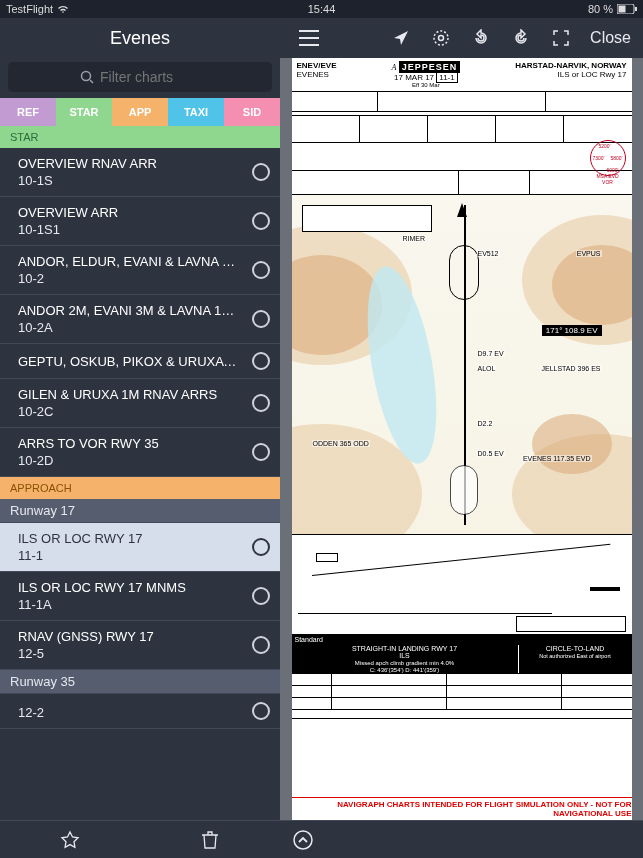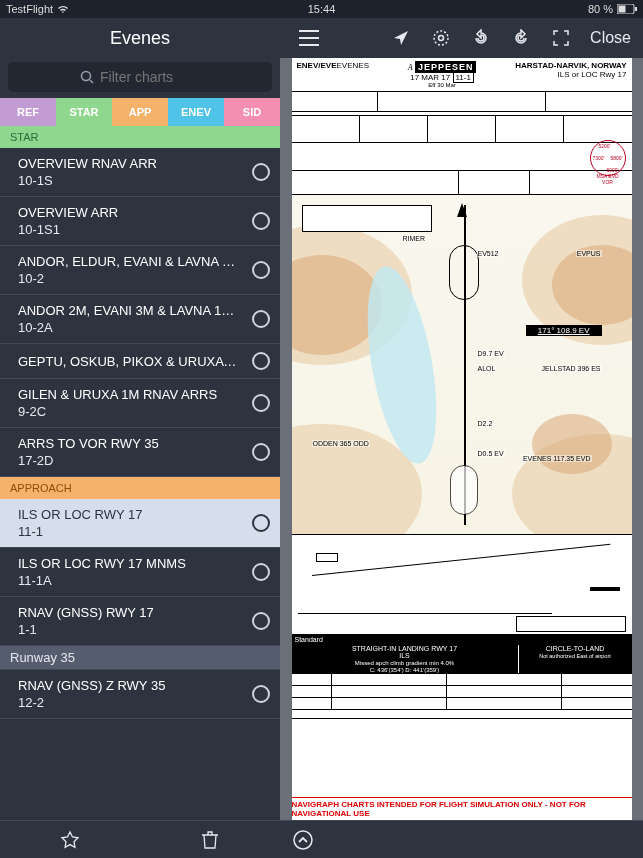--- a/index.html
+++ b/index.html
@@ -127,21 +127,21 @@
     width: 340px;
     height: 100%;
     background: #fff;
     position: relative;
     overflow: hidden;
   }
   .chart-header {
     display: flex; justify-content: space-between; align-items: flex-start;
     padding: 3px 5px 0 5px; font-size: 8px; color: #000;
   }
-  .ch-left { display: flex; flex-direction: row; }
+  .ch-left { display: flex; flex-direction: column; }
   .ch-mid { display: flex; flex-direction: column; align-items: center; }
   .ch-right { display: flex; flex-direction: column; text-align: right; }
   .jepp-logo {
     font-family: Arial; font-weight: bold; letter-spacing: 1px;
     font-size: 9px; background: #000; color: #fff; padding: 1px 3px;
     display: inline-block;
   }
   .idx-box { border: 1px solid #000; padding: 0 2px; font-size: 8px; margin-top: 1px; }
   .freq-row {
     display: flex; border-top: 1px solid #000; border-bottom: 1px solid #000;
@@ -192,22 +192,22 @@
     left: 157px; top: 50px;
   }
   .hold2 {
     position: absolute; width: 28px; height: 50px;
     border: 1.5px solid #000; border-radius: 14px;
     left: 158px; top: 270px; background:#fff; opacity:0.7;
   }
   .wpt { position:absolute; font-size:7px; color:#000; font-weight:500; background:rgba(255,255,255,0.5); padding:0 1px; }
   .bearing-box {
     position: absolute; background:#000; color:#fff;
-    font-size: 8px; padding: 1px 12px;
-    right: 30px; top: 130px; text-decoration: underline;
+    font-size: 8px; padding: 1px 4px;
+    right: 30px; top: 130px;
   }
   .north {
     position:absolute; top:8px; left:50%; transform:translateX(-50%);
     width:0; height:0; border-left:5px solid transparent;
     border-right:5px solid transparent; border-bottom:14px solid #000;
   }
 
   .profile {
     height: 100px; border-bottom:1px solid #000; position:relative;
     font-size:7px; padding:4px 6px;
@@ -236,21 +236,21 @@
   .minima-row > div { border-right:1px solid #000; padding:2px 3px; }
   .minima-row > div:last-child { border-right:none; }
   .mcell-label { width:40px; }
   .mcell-a { flex:1; }
   .mcell-b { flex:1; }
   .mcell-c { width:70px; }
 
   .disclaimer {
     position:absolute; bottom:0; left:0; right:0;
     background:#fff; color:#d00; font-size:8px; font-weight:bold;
-    text-align:left; padding:2px 0;
+    text-align:right; padding:2px 0;
     border-top:1px solid #d00;
   }
 
   .bottom-bar {
     height: 38px; background: #2e3340;
     display: flex; align-items: center;
     border-top: 1px solid #424857;
   }
   .bb-left { width: 280px; display:flex; justify-content:space-around; align-items:center; }
   .bb-icon { width:22px; height:22px; color:#e8e8ef; cursor:pointer; display:flex; align-items:center; justify-content:center; }
@@ -324,21 +324,21 @@
       <svg width="14" height="14" viewBox="0 0 14 14">
           <circle cx="6" cy="6" r="4.5" fill="none" stroke="#9aa0ad" stroke-width="1.5"></circle>
           <line x1="10" y1="10" x2="13" y2="13" stroke="#9aa0ad" stroke-width="1.5"></line>
         </svg>
       <input placeholder="Filter charts" style="">
     </div>
     <div class="cat-tabs">
       <div class="cat-tab cat-ref">REF</div>
       <div class="cat-tab cat-star">STAR</div>
       <div class="cat-tab cat-app">APP</div>
-      <div class="cat-tab cat-taxi">ENEV</div>
+      <div class="cat-tab cat-taxi">TAXI</div>
       <div class="cat-tab cat-sid">SID</div>
     </div>
 
     <div class="chart-list">
       <div class="section-header sh-star">
           <span>STAR</span>
         </div>
 
       <div class="list-row">
           <div class="row-text">
@@ -370,62 +370,62 @@
         </div>
       <div class="list-row">
           <div class="row-text">
             <div class="row-title">GEPTU, OSKUB, PIKOX &amp; URUXA 1L, GI..</div>
           </div>
           <div class="radio"></div>
         </div>
       <div class="list-row">
           <div class="row-text">
             <div class="row-title">GILEN &amp; URUXA 1M RNAV ARRS</div>
-            <div class="row-code">9-2C</div>
+            <div class="row-code">10-2C</div>
           </div>
           <div class="radio"></div>
         </div>
       <div class="list-row">
           <div class="row-text">
             <div class="row-title">ARRS TO VOR RWY 35</div>
-            <div class="row-code">17-2D</div>
+            <div class="row-code">10-2D</div>
           </div>
           <div class="radio"></div>
         </div>
 
       <div class="section-header sh-app">
           <span>APPROACH</span>
         </div>
+      <div class="sub-header">Runway 17</div>
 
       <div class="list-row selected">
           <div class="row-text">
             <div class="row-title">ILS OR LOC RWY 17</div>
             <div class="row-code">11-1</div>
           </div>
           <div class="radio"></div>
         </div>
       <div class="list-row">
           <div class="row-text">
             <div class="row-title">ILS OR LOC RWY 17 MNMS</div>
             <div class="row-code">11-1A</div>
           </div>
           <div class="radio"></div>
         </div>
       <div class="list-row">
           <div class="row-text">
             <div class="row-title">RNAV (GNSS) RWY 17</div>
-            <div class="row-code">1-1</div>
+            <div class="row-code">12-5</div>
           </div>
           <div class="radio"></div>
         </div>
 
       <div class="sub-header">Runway 35</div>
       <div class="list-row">
           <div class="row-text">
-            <div class="row-title">RNAV (GNSS) Z RWY 35</div>
             <div class="row-code">12-2</div>
           </div>
           <div class="radio"></div>
         </div>
     </div>
   </div>
 
   <div class="content">
     <div class="chart-paper">
 

